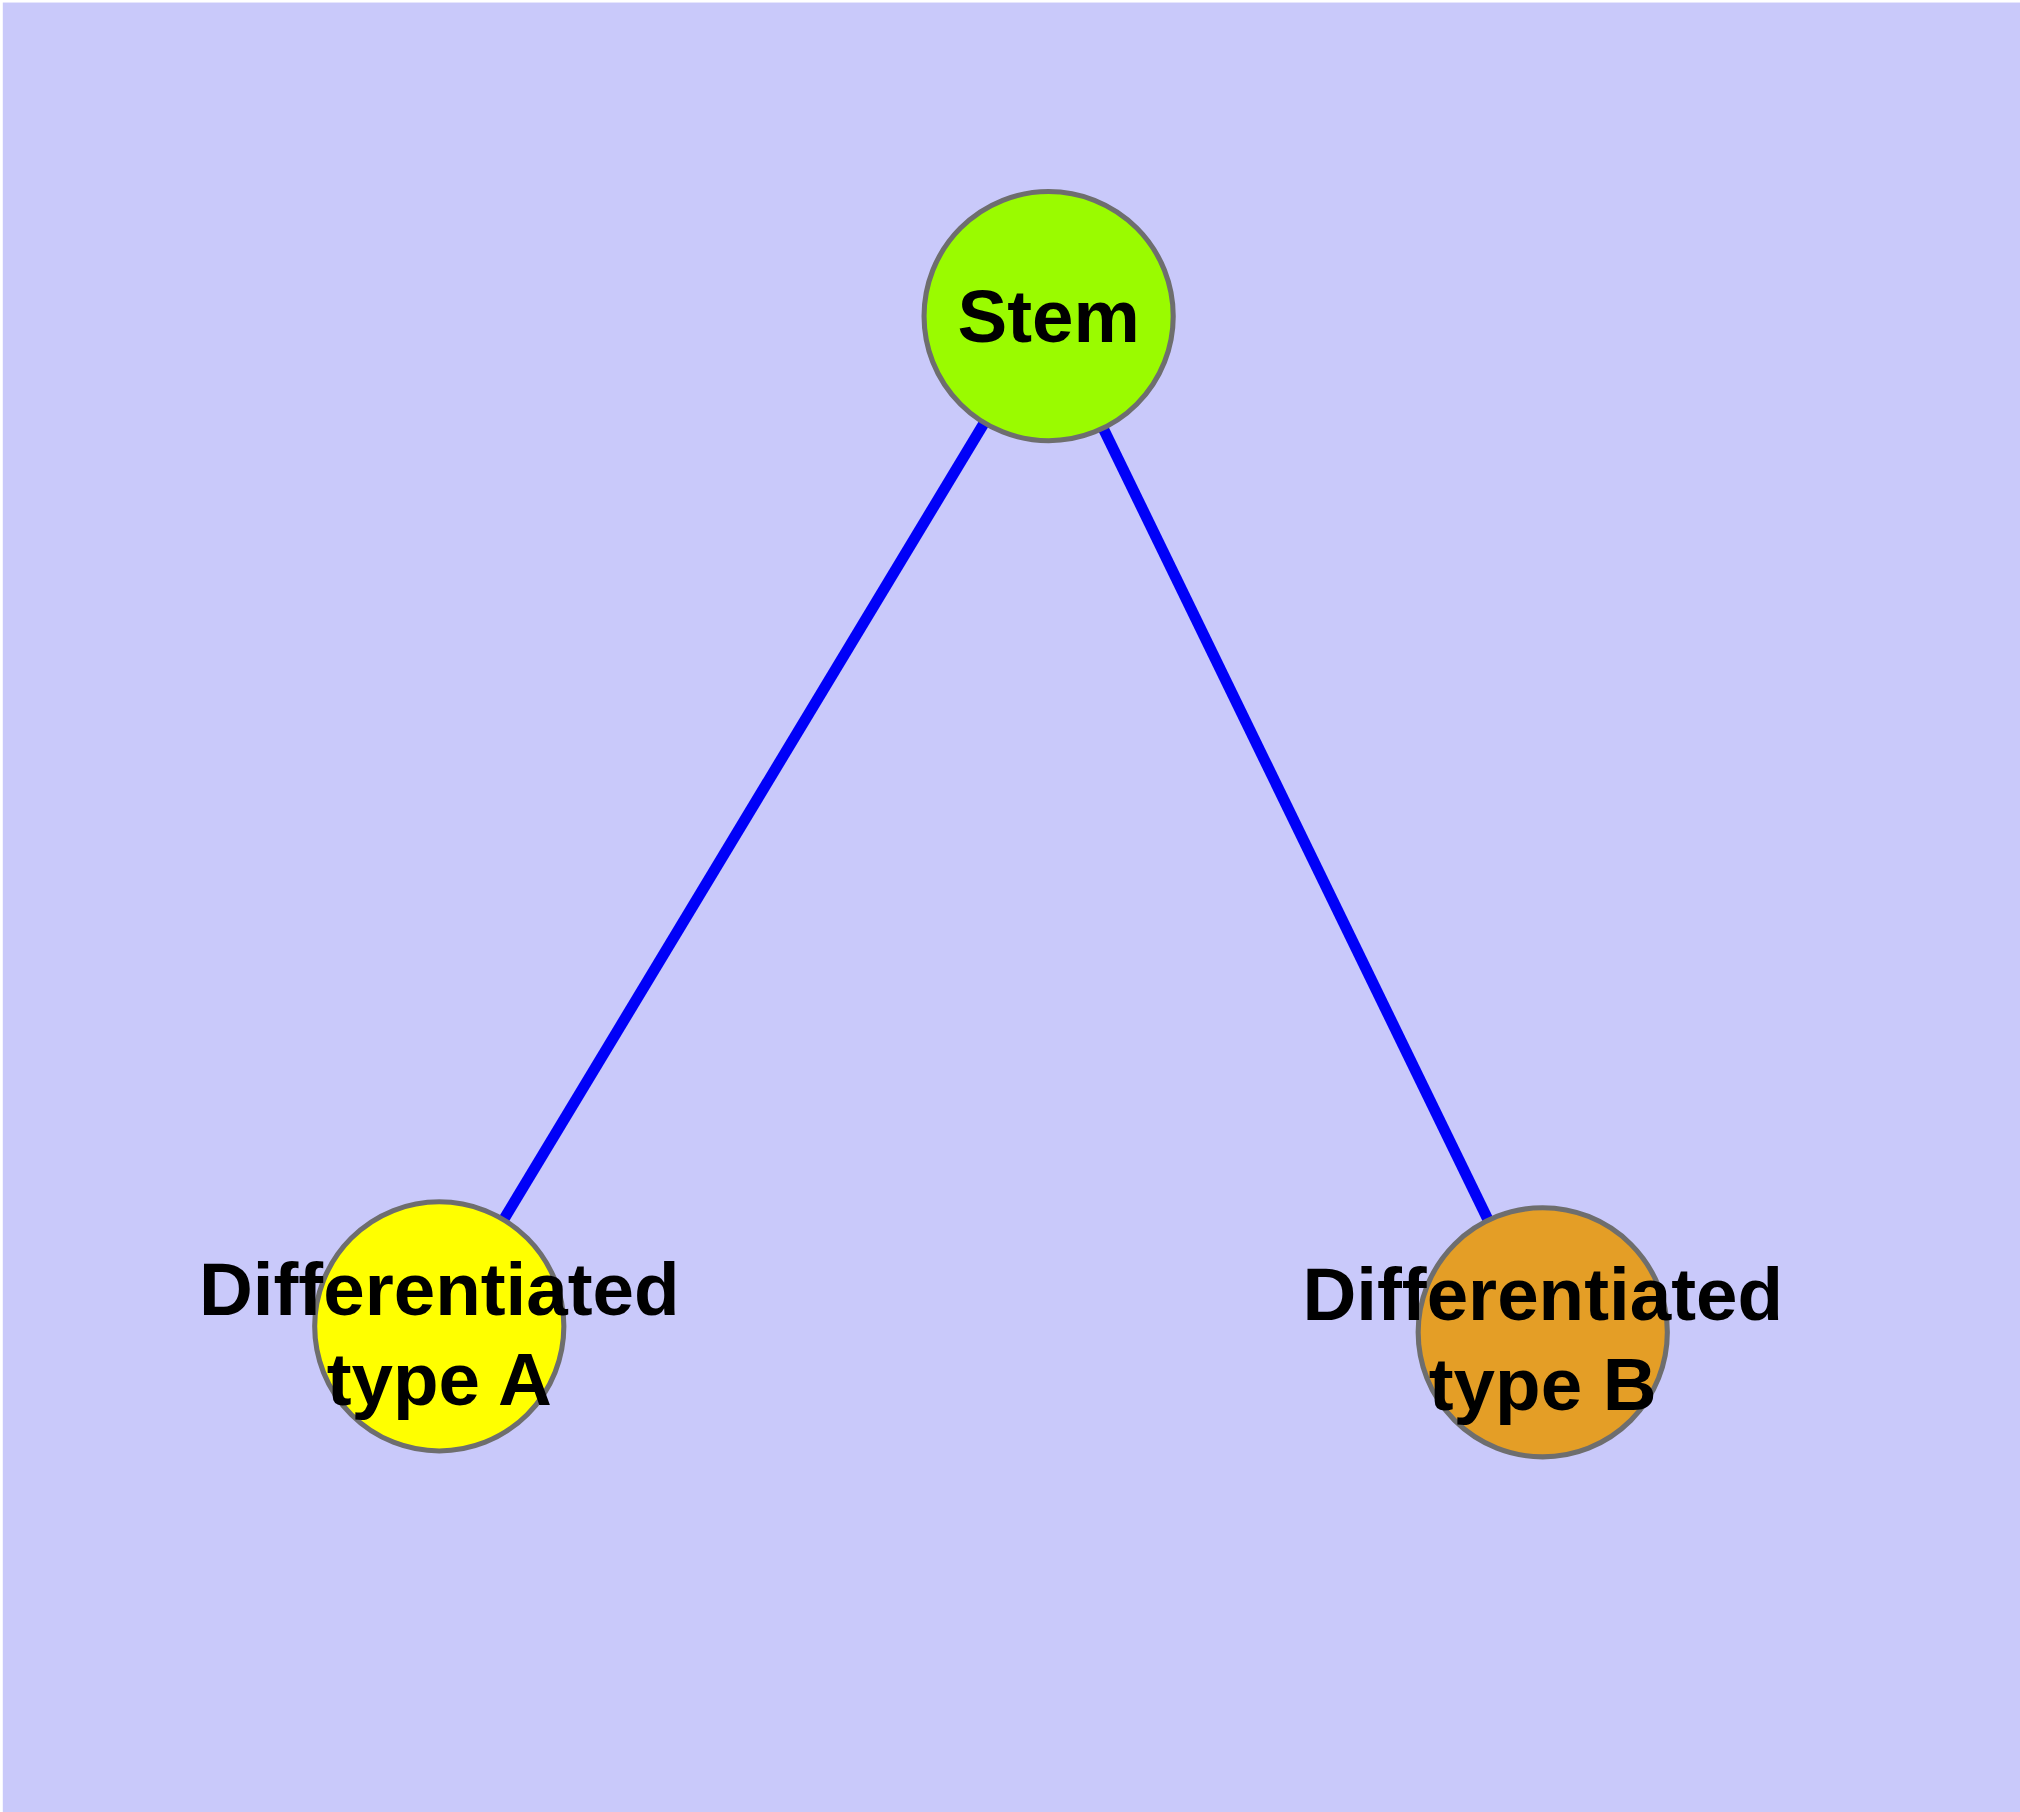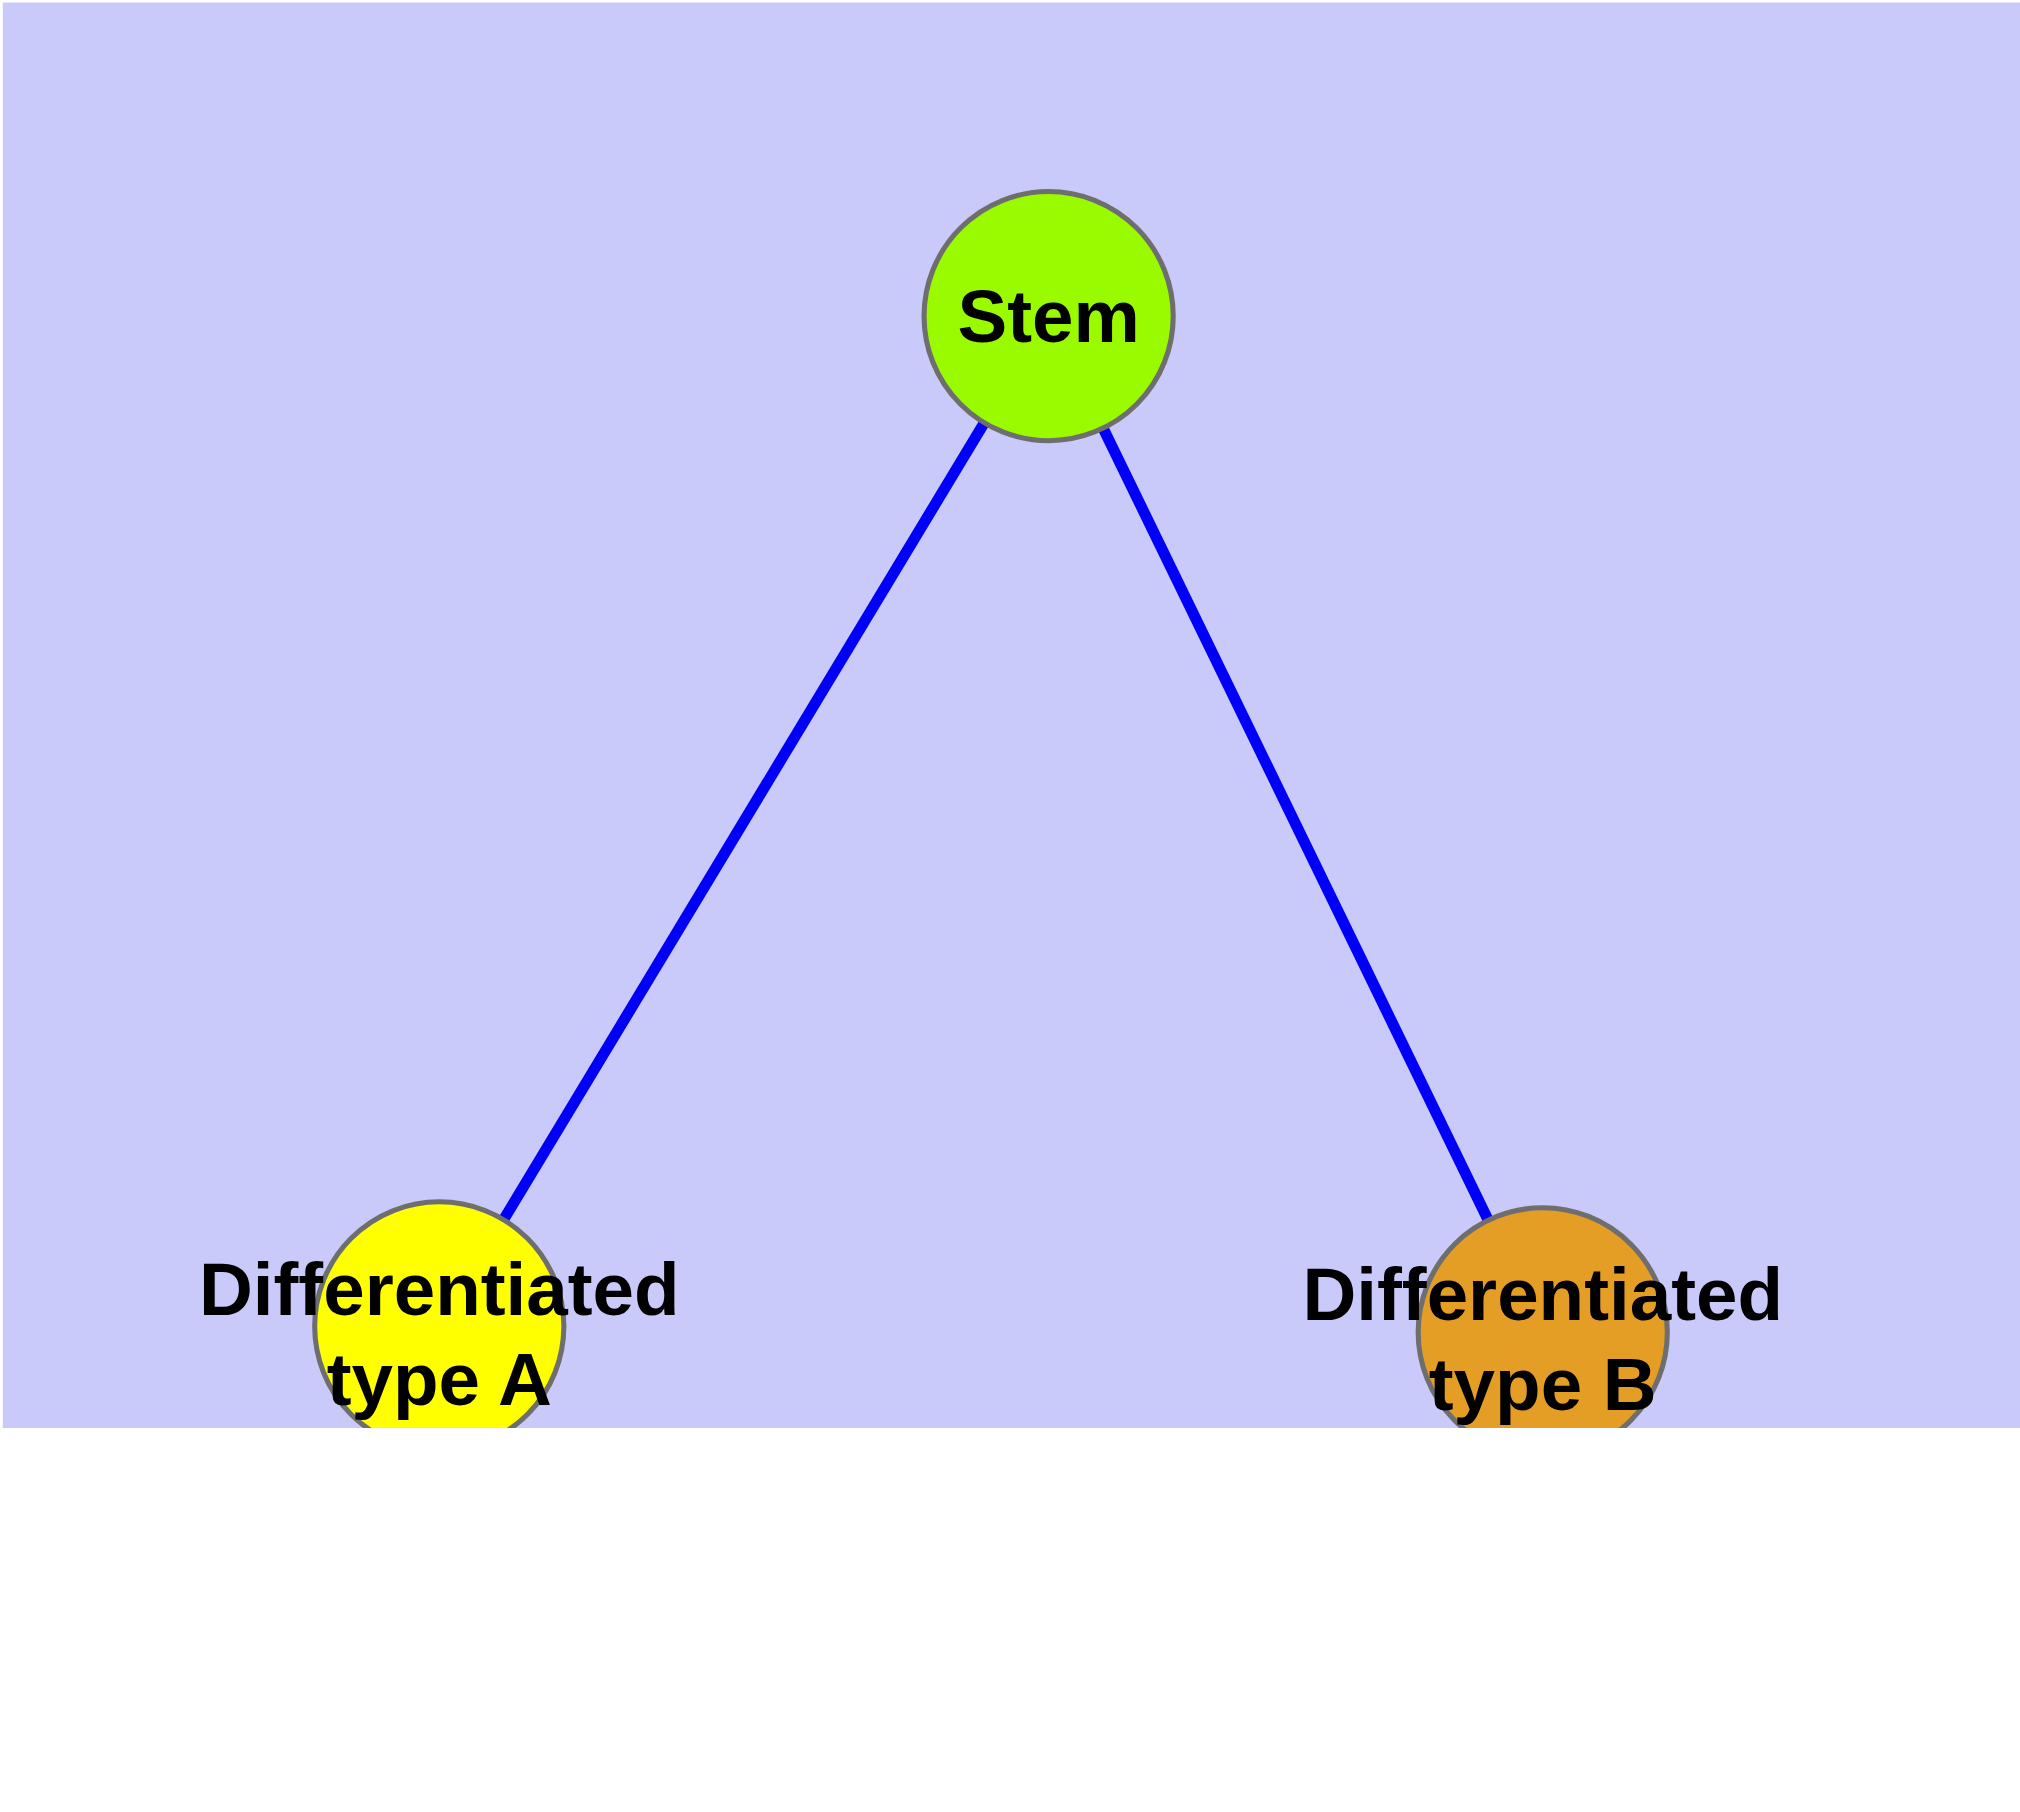--- a/index.html
+++ b/index.html
@@ -3,21 +3,21 @@
 <meta charset="utf-8">
 <style>
   html, body {
     margin: 0;
     padding: 0;
     background: #ffffff;
   }
   .stage {
     position: relative;
     width: 2021px;
-    height: 1428px;
+    height: 1812px;
     background: #ffffff;
     overflow: hidden;
   }
   .stage svg {
     display: block;
     width: 2021px;
     height: 1812px;
   }
   .edge {
     stroke-width: 13;

